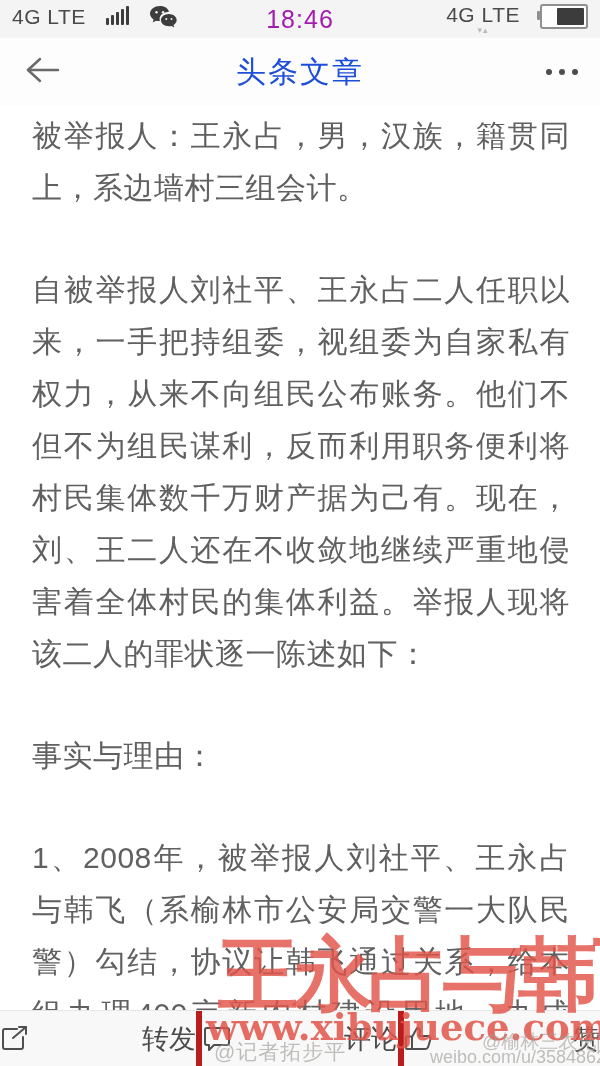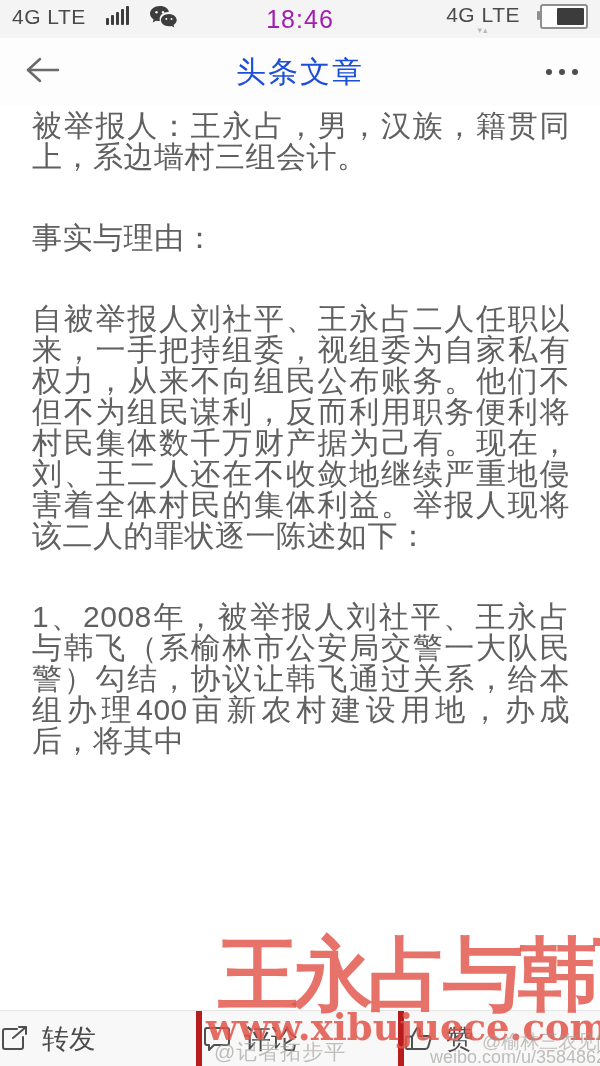--- a/index.html
+++ b/index.html
@@ -29,29 +29,29 @@
   
   .nav-bar{height:68px;background:#fdfdfd;display:flex;align-items:center;
     justify-content:space-between;padding:0 22px;box-sizing:border-box;position:relative;}
   .nav-title{position:absolute;left:50%;top:50%;transform:translate(-50%,-50%);
     font-size:30px;color:#1d4ed8;letter-spacing:2px;}
   .more-dots{display:flex;gap:7px;}
   .more-dots i{width:6px;height:6px;border-radius:50%;background:#4d4d4d;display:block;}
   
   .article{padding:4px 30px 0 32px;}
   .article p{
-    margin:0 0 50px 0;font-size:30px;line-height:31px;color:#606060;
+    margin:0 0 50px 0;font-size:30px;line-height:52px;color:#606060;
     text-align:justify;letter-spacing:0.5px;word-break:break-all;
   }
   
   .toolbar{
     position:absolute;left:0;bottom:0;width:600px;height:56px;background:#f8f8f8;
     border-top:1px solid #e6e6e6;display:flex;box-sizing:border-box;
   }
-  .tb-cell{flex:1;display:flex;align-items:center;justify-content:flex-start;gap:12px;}
+  .tb-cell{flex:1;display:flex;align-items:center;justify-content:space-between;gap:12px;}
   .tb-cell + .tb-cell{border-left:6px solid #b91c1c;}
   .tb-label{font-size:27px;color:#4b4b4b;}
   .tb-icon svg{display:block;}
   
   .wm-site{
     position:absolute;left:218px;top:922px;font-family:"DejaVu Serif",serif;font-weight:bold;
     font-size:80px;letter-spacing:-5px;color:rgba(226,83,72,0.82);white-space:nowrap;pointer-events:none;
   }
   .wm-url{
     position:absolute;left:206px;top:1005px;font-family:"DejaVu Serif",serif;font-weight:bold;
@@ -123,22 +123,22 @@
     <span class="nav-title">头条文章</span>
     <span class="more-dots">
       <i></i>
         <i></i>
         <i></i>
     </span>
   </div>
 
   <div class="article">
     <p>被举报人：王永占，男，汉族，籍贯同上，系边墙村三组会计。</p>
+    <p>自被举报人刘社平、王永占二人任职以来，一手把持组委，视组委为自家私有权力，从来不向组民公布账务。他们不但不为组民谋利，反而利用职务便利将村民集体数千万财产据为己有。现在，刘、王二人还在不收敛地继续严重地侵害着全体村民的集体利益。举报人现将该二人的罪状逐一陈述如下：</p>
     <p>事实与理由：</p>
-    <p>自被举报人刘社平、王永占二人任职以来，一手把持组委，视组委为自家私有权力，从来不向组民公布账务。他们不但不为组民谋利，反而利用职务便利将村民集体数千万财产据为己有。现在，刘、王二人还在不收敛地继续严重地侵害着全体村民的集体利益。举报人现将该二人的罪状逐一陈述如下：</p>
     <p>1、2008年，被举报人刘社平、王永占与韩飞（系榆林市公安局交警一大队民警）勾结，协议让韩飞通过关系，给本组办理400亩新农村建设用地，办成后，将其中</p>
   </div>
 
   <div class="toolbar">
     <div class="tb-cell">
       <span class="tb-icon">
         <svg width="30" height="28" viewBox="0 0 30 28">
           <g stroke="#4f4f4f" stroke-width="2" fill="none" stroke-linecap="round" stroke-linejoin="round">
             <path d="M17 4 H5 a2 2 0 0 0 -2 2 v16 a2 2 0 0 0 2 2 h16 a2 2 0 0 0 2 -2 V12"></path>
             <line x1="13" y1="13" x2="26" y2="2"></line>

